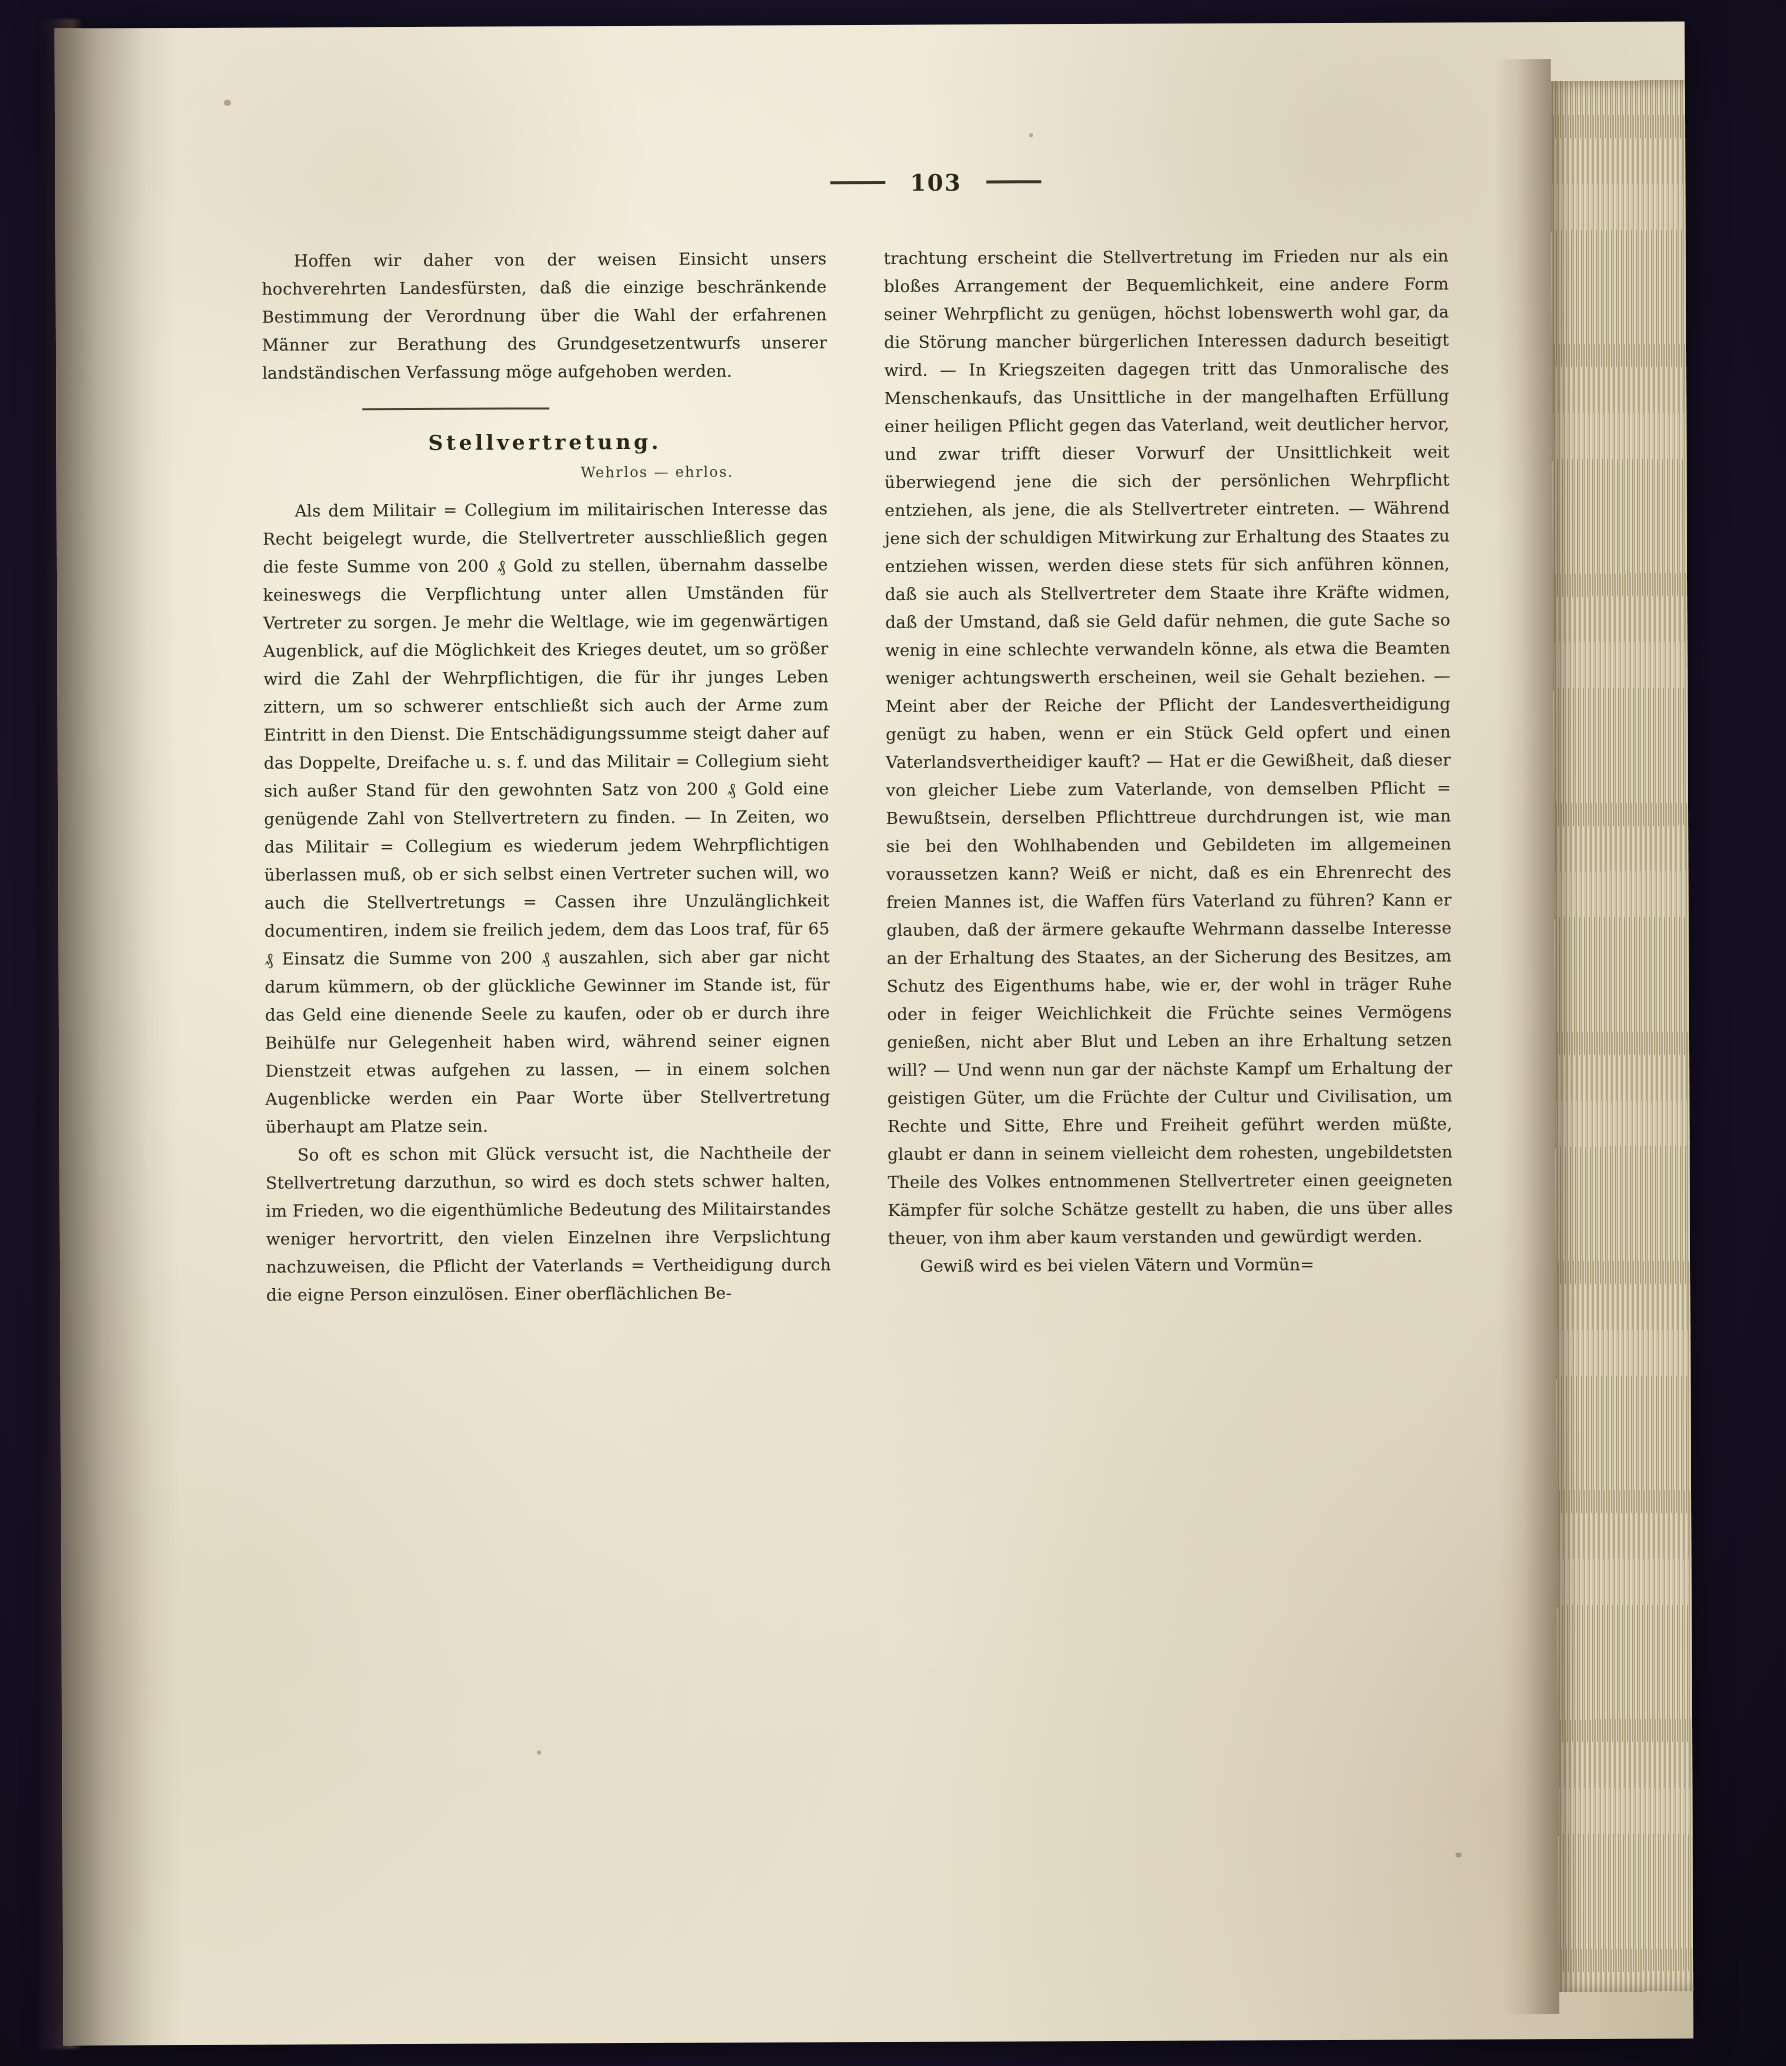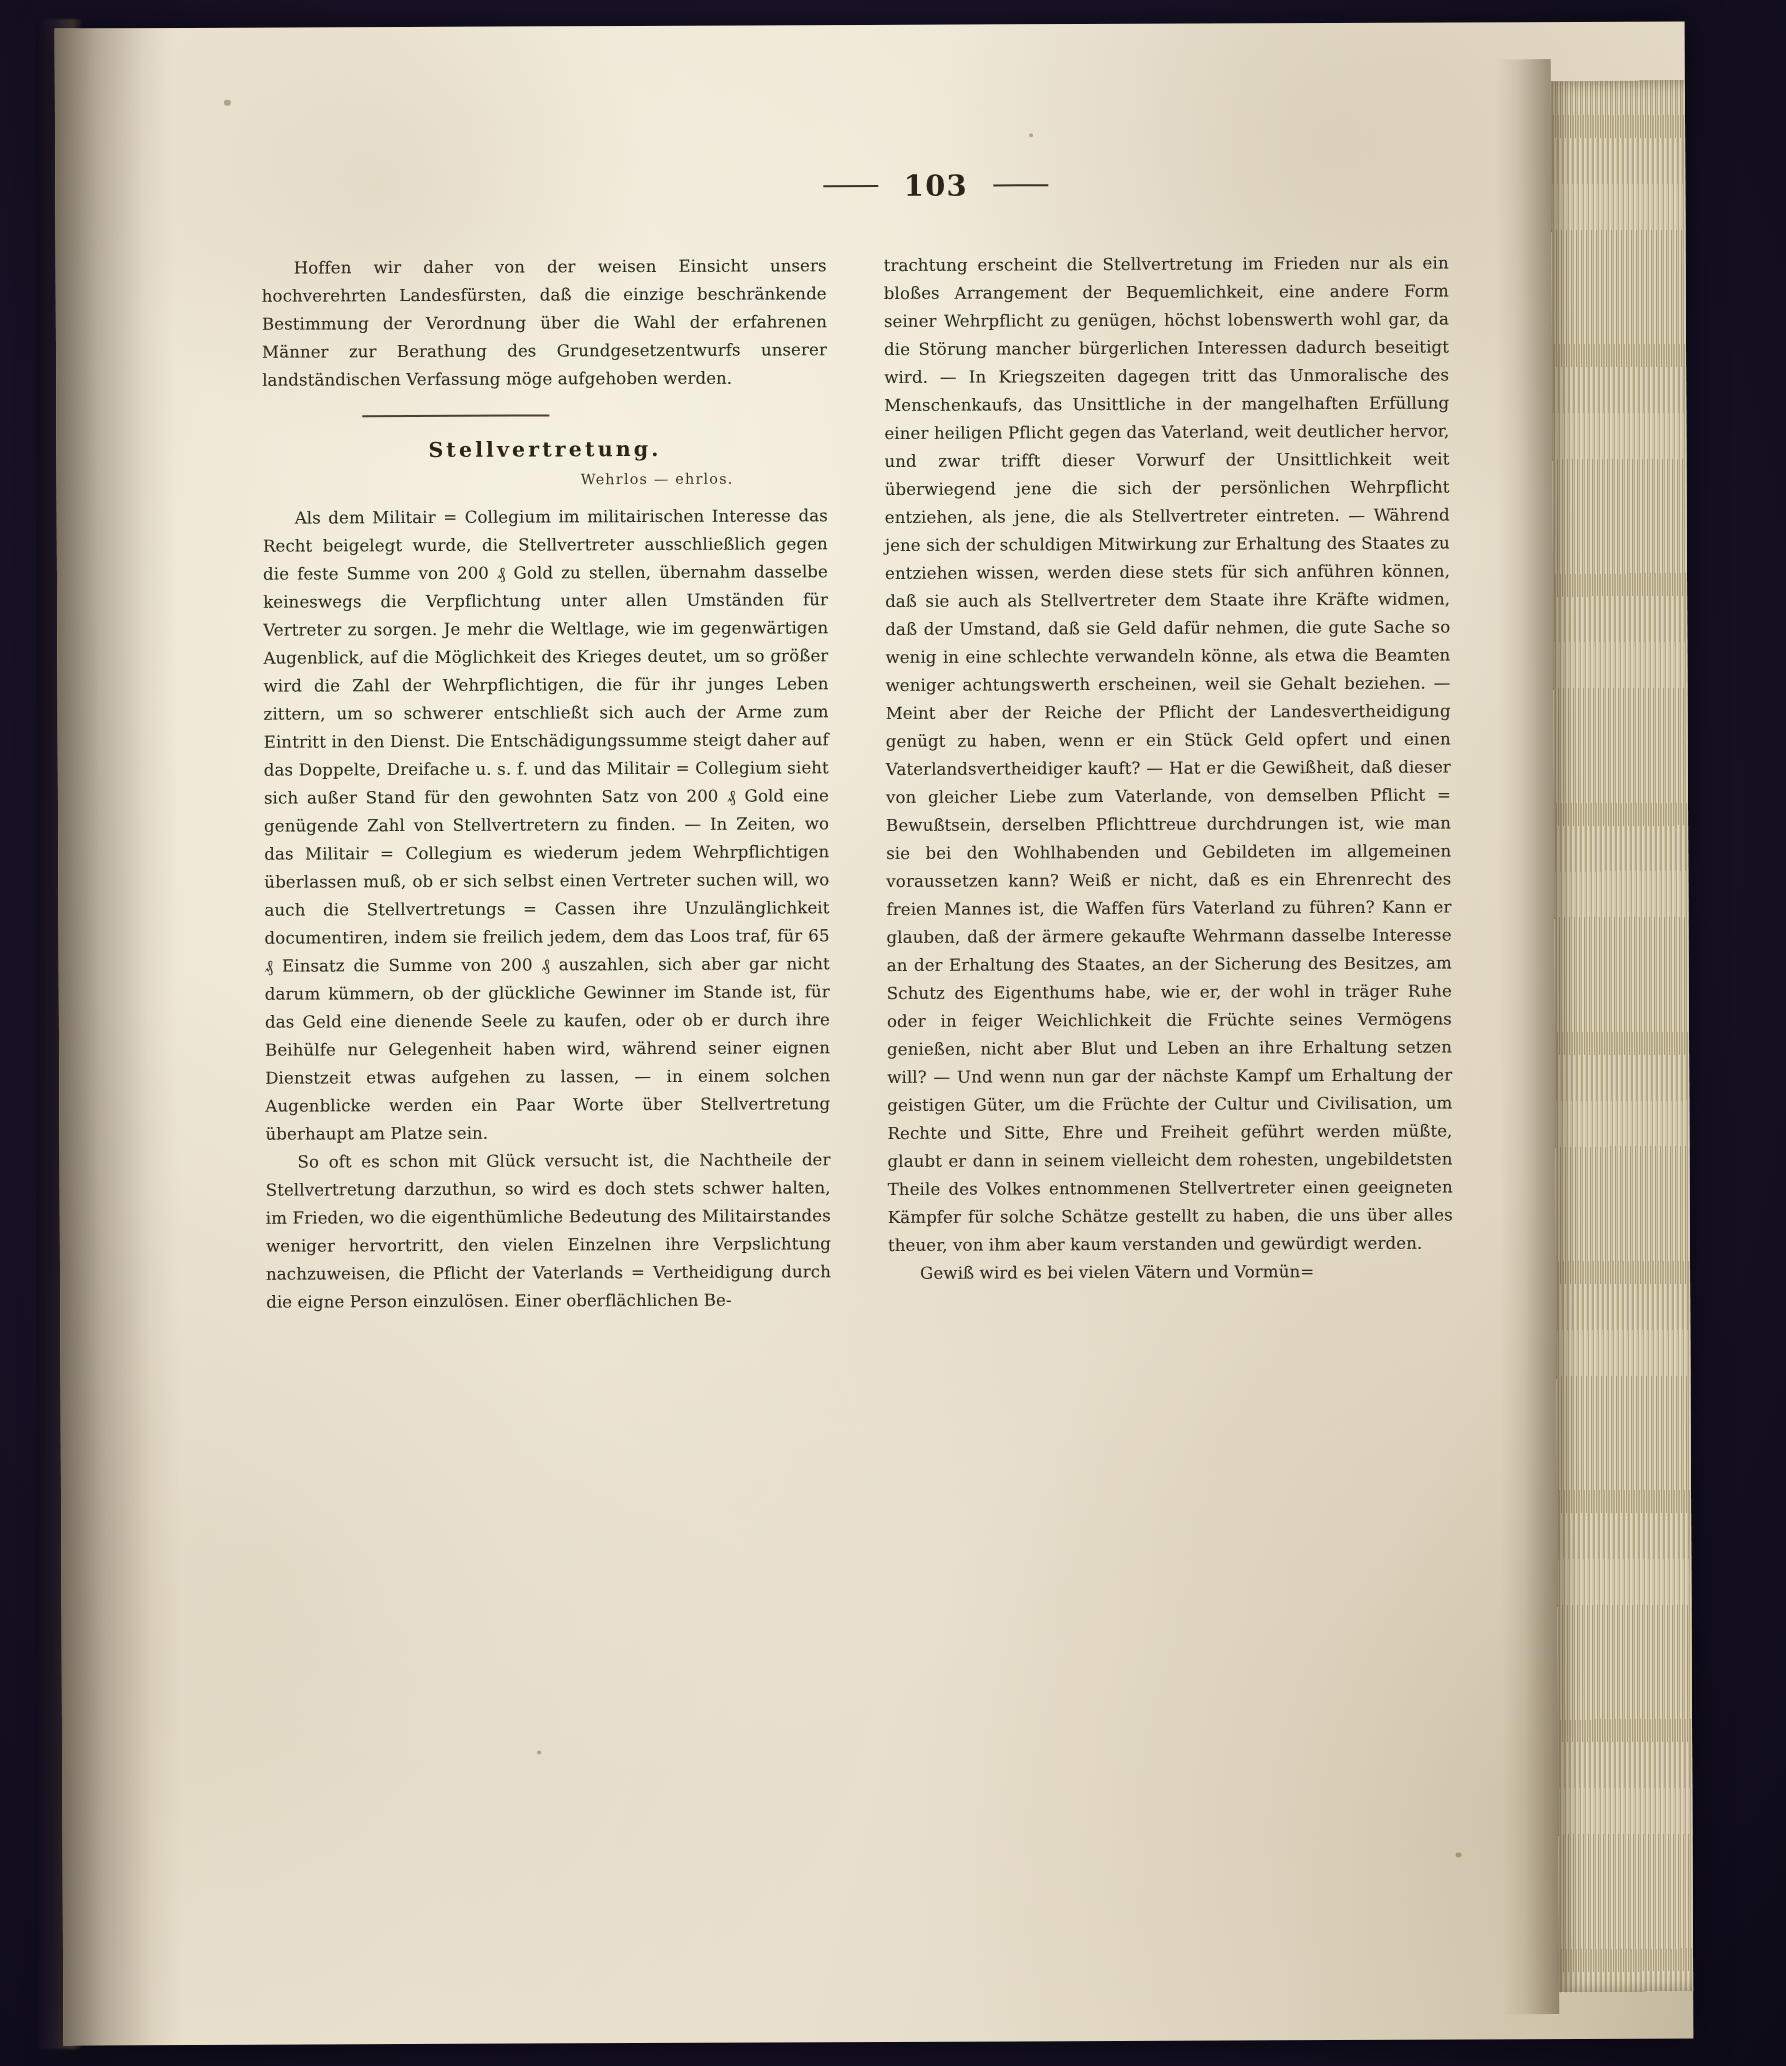--- a/index.html
+++ b/index.html
@@ -115,21 +115,21 @@
     margin-left: 162px;
   }
   .folio .rule {
     width: 55px;
     height: 2.5px;
     background: #3a3328;
   }
   .folio .num {
     font-family: "DejaVu Serif", serif;
     font-weight: 700;
-    font-size: 29px;
+    font-size: 23px;
     letter-spacing: 1.2px;
     color: #2b2519;
   }
 
   .cols {
     display: flex;
     gap: 57px;
   }
   .col {
     width: 565px;

